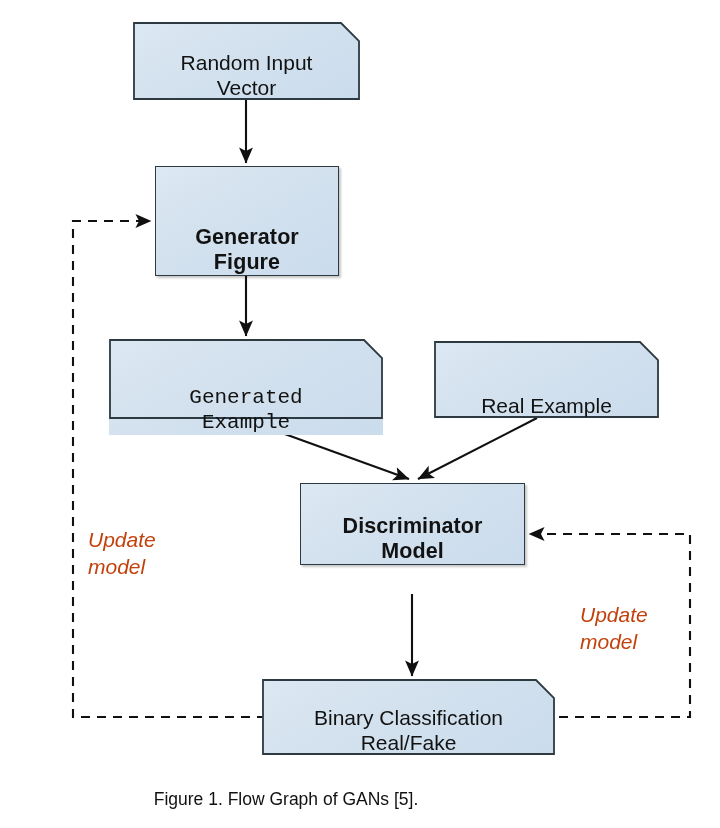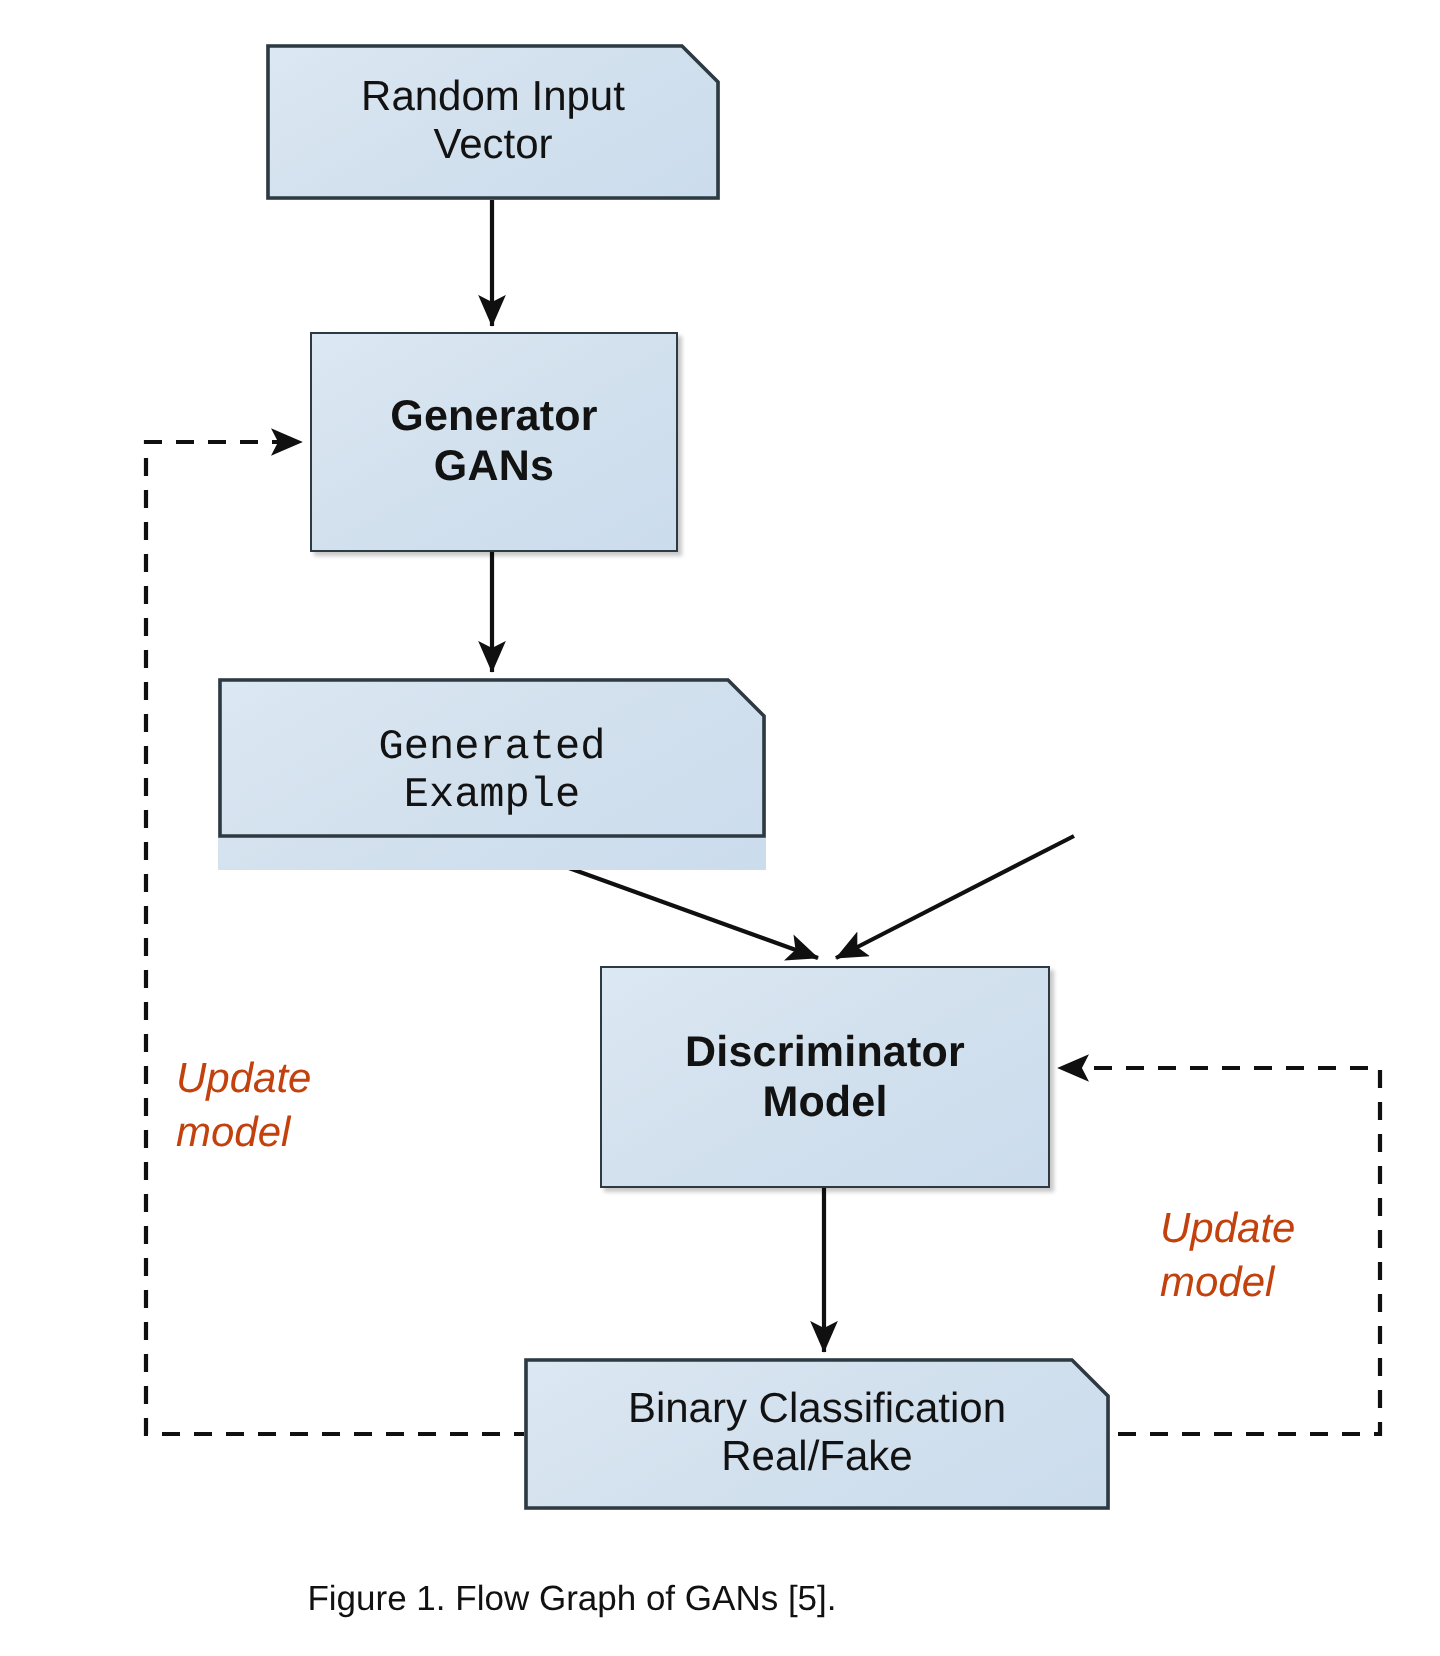--- a/index.html
+++ b/index.html
@@ -24,21 +24,21 @@
     left: 0;
     top: 0;
     width: 720px;
     height: 828px;
     pointer-events: none;
   }
   .node {
     position: absolute;
     box-sizing: border-box;
     display: flex;
-    align-items: center;
+    align-items: flex-end;
     justify-content: center;
     text-align: center;
     line-height: 1.16;
     background: linear-gradient(150deg, #dce8f3 0%, #d3e1ee 45%, #cbdced 100%);
     border: 1.6px solid #2e3a42;
     color: #121212;
   }
   .node .node-label {
     display: block;
     white-space: pre-line;
@@ -72,21 +72,21 @@
 
   .plain-shadow { box-shadow: 2px 2px 2px rgba(0,0,0,0.22); }
 
   .node.regular { font-weight: bold; font-size: 21.5px; letter-spacing: .1px; }
   .node.data { font-weight: normal; font-size: 21px; }
 
   #node-random-input   { left: 133px; top: 22px;  width: 227px; height: 78px;  }
   #node-generator      { left: 155px; top: 166px; width: 184px; height: 110px; }
   #node-generated-ex   { left: 109px; top: 339px; width: 274px; height: 96px; font-family: Liberation Mono, monospace;  }
   #node-real-ex        { left: 434px; top: 341px; width: 225px; height: 77px;  }
-  #node-discriminator  { left: 300px; top: 483px; width: 225px; height: 111px; }
+  #node-discriminator  { left: 300px; top: 483px; width: 225px; height: 82px; }
   #node-binary-class   { left: 262px; top: 679px; width: 293px; height: 76px;  }
 
   .annotation {
     position: absolute;
     font-style: italic;
     font-size: 21px;
     line-height: 1.28;
     white-space: pre-line;
     color: #c2410c;
   }
@@ -137,32 +137,39 @@
     <div class="clip-bg"></div>
     <svg class="clip-outline" viewBox="0 0 227 78" preserveAspectRatio="none">
       <polygon points="1,1 208,1 226,19 226,77 1,77" fill="none" stroke="#2e3a42" stroke-width="1.8" vector-effect="non-scaling-stroke"></polygon>
     </svg>
     <span class="node-label">Random Input
 Vector</span>
   </div>
 
   <div class="node regular plain-shadow" id="node-generator">
     <span class="node-label">Generator
-GANs</span>
+Figure</span>
   </div>
 
   <div class="node data clipped" id="node-generated-ex">
     <div class="clip-bg"></div>
     <svg class="clip-outline" viewBox="0 0 274 80" preserveAspectRatio="none">
       <polygon points="1,1 255,1 273,19 273,79 1,79" fill="none" stroke="#2e3a42" stroke-width="1.8" vector-effect="non-scaling-stroke"></polygon>
     </svg>
     <span class="node-label">Generated
 Example</span>
   </div>
 
+  <div class="node data clipped" id="node-real-ex">
+    <div class="clip-bg"></div>
+    <svg class="clip-outline" viewBox="0 0 225 77" preserveAspectRatio="none">
+      <polygon points="1,1 206,1 224,19 224,76 1,76" fill="none" stroke="#2e3a42" stroke-width="1.8" vector-effect="non-scaling-stroke"></polygon>
+    </svg>
+    <span class="node-label">Real Example</span>
+  </div>
 
   <div class="node regular plain-shadow" id="node-discriminator">
     <span class="node-label">Discriminator
 Model</span>
   </div>
 
   <div class="node data clipped" id="node-binary-class">
     <div class="clip-bg"></div>
     <svg class="clip-outline" viewBox="0 0 293 76" preserveAspectRatio="none">
       <polygon points="1,1 274,1 292,19 292,75 1,75" fill="none" stroke="#2e3a42" stroke-width="1.8" vector-effect="non-scaling-stroke"></polygon>

